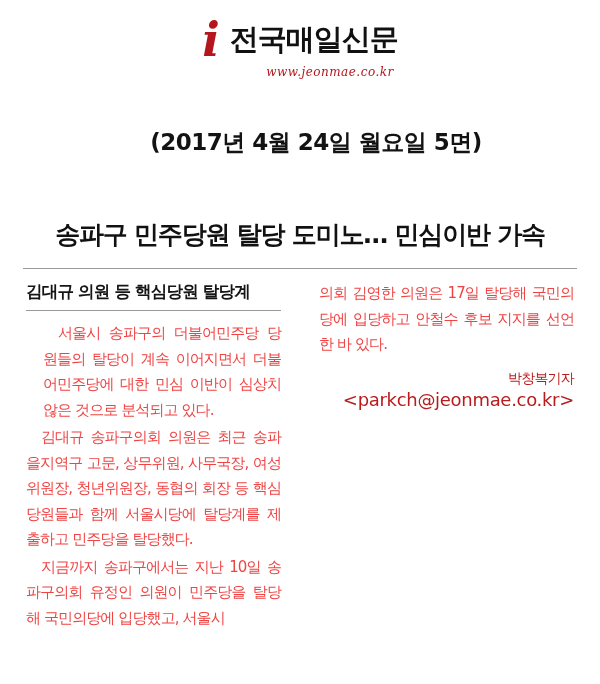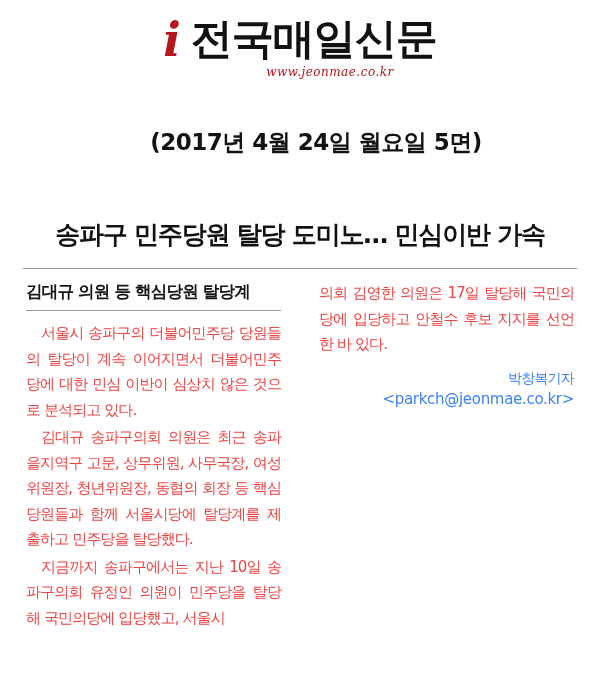--- a/index.html
+++ b/index.html
@@ -39,21 +39,21 @@
     font-weight: bold;
     font-size: 46px;
     line-height: 48px;
     color: #b5151c;
     position: relative;
     top: 2px;
   }
   .mast-title {
     font-family: "DejaVu Sans", sans-serif;
     font-weight: bold;
-    font-size: 42px;
+    font-size: 29px;
     line-height: 50px;
     letter-spacing: -1px;
     color: #111111;
   }
   .mast-url {
     font-family: "DejaVu Serif", serif;
     font-style: italic;
     font-size: 12px;
     letter-spacing: 0.5px;
     color: #b5151c;
@@ -107,45 +107,46 @@
     font-size: 16.5px;
     font-weight: bold;
     letter-spacing: -0.8px;
     color: #151515;
     padding-bottom: 7px;
     border-bottom: 1px solid #9a9a9a;
     margin-bottom: 10px;
   }
   .col-left .body-p:first-of-type {
     margin-top: 0;
+    margin-left: 17px;
   }
   .body-p {
     font-size: 15px;
     line-height: 25.5px;
     letter-spacing: -0.9px;
     text-align: justify;
     text-justify: inter-character;
     text-indent: 15px;
     margin: 0 0 2px 0;
     color: #ef4444;
   }
   .col-right .body-p.first {
     text-indent: 0;
   }
   .byline {
     margin-top: 10px;
     text-align: right;
     font-size: 14px;
     letter-spacing: -0.8px;
     line-height: 21px;
-    color: #3b82f6;
+    color: #b91c1c;
   }
   .byline .email {
     font-family: "DejaVu Sans", sans-serif;
-    font-size: 15px;
+    font-size: 18px;
     letter-spacing: -0.3px;
   }
 </style>
 </head>
 <body>
 
 <div class="page">
 
   <div class="masthead">
     <div class="masthead-row">

